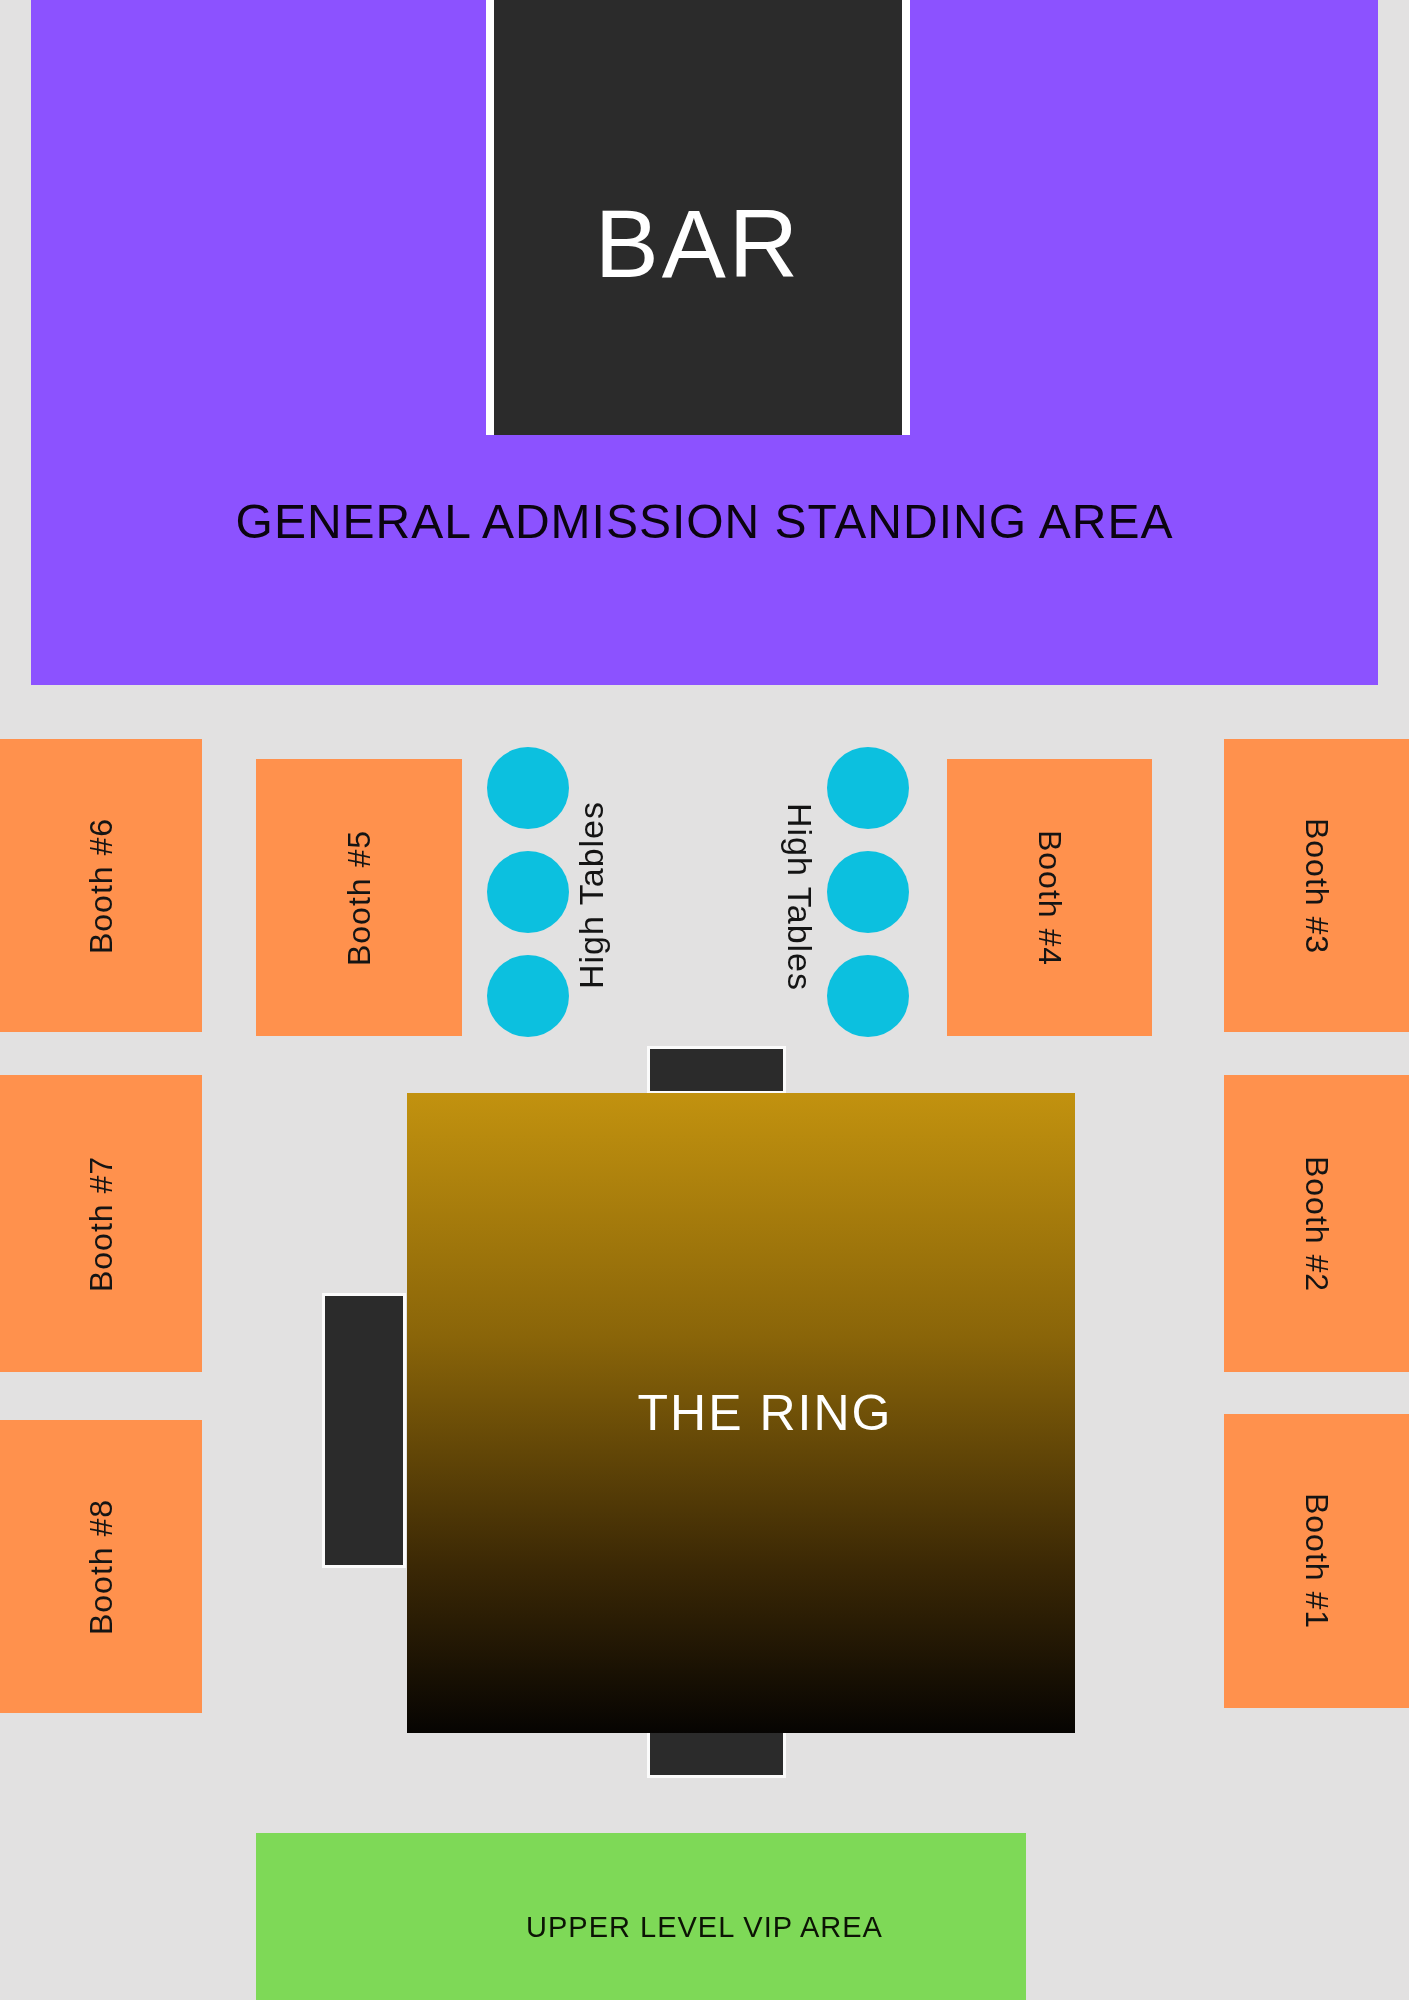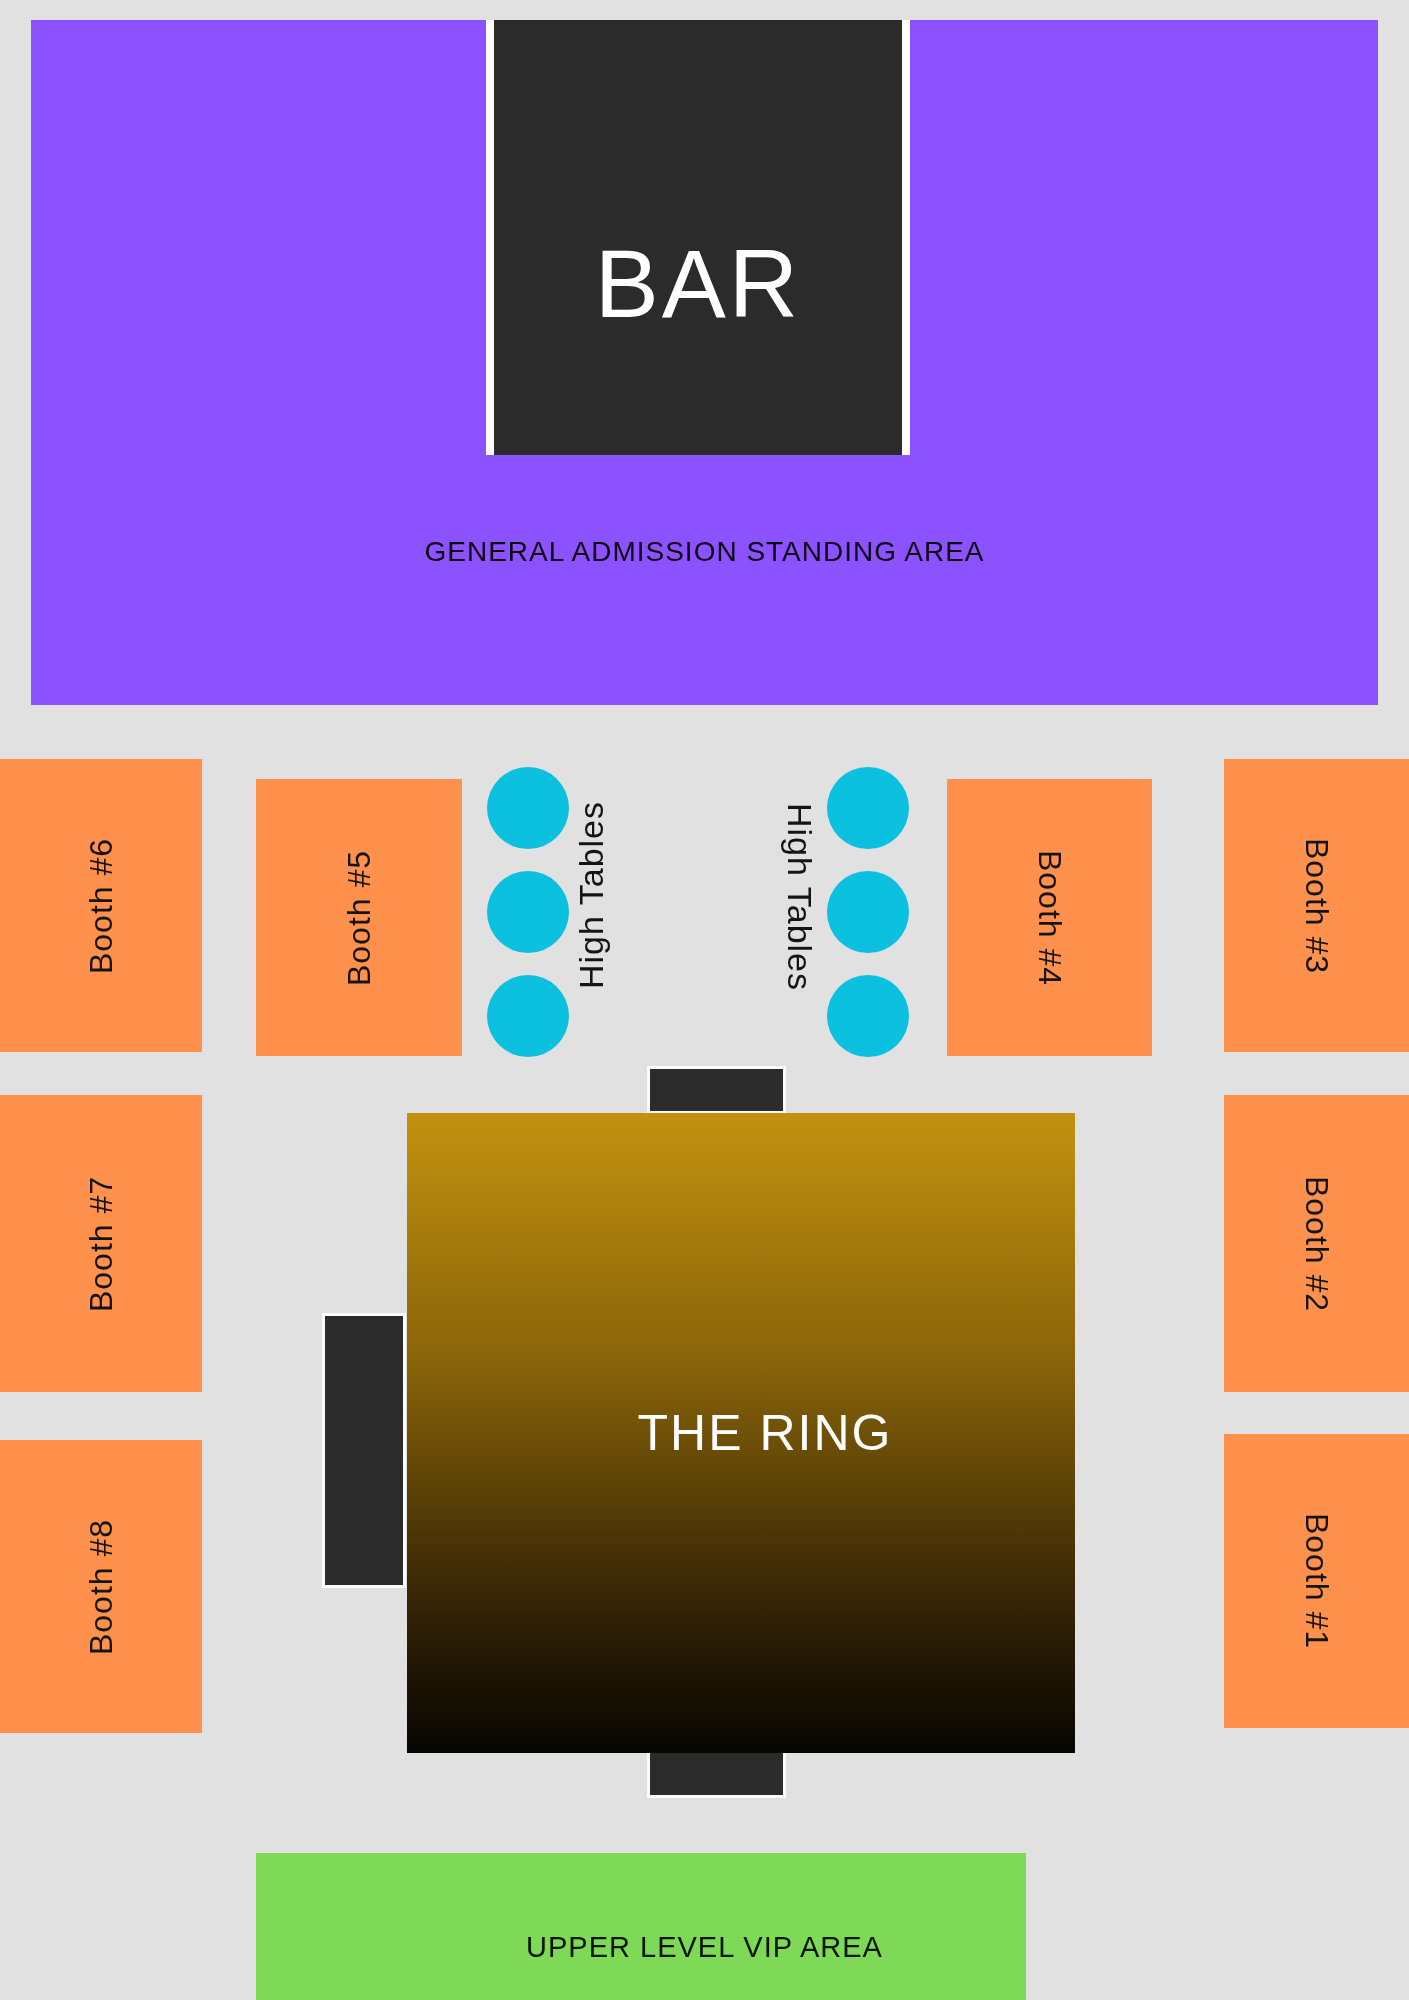--- a/index.html
+++ b/index.html
@@ -1,34 +1,34 @@
 <!DOCTYPE html>
 <html><head>
 <meta charset="utf-8">
 <style>
   html,body{margin:0;padding:0;background:#e2e1e1;}
   .canvas{
     position:relative;width:1409px;height:2000px;overflow:hidden;
     background:#e2e1e1;
     font-family:"Liberation Sans", sans-serif;
   }
-  .abs{position:absolute;margin-top:20px;}
+  .abs{position:absolute;}
   
   .ga-area{left:31px;top:0;width:1347px;height:685px;background:#8c52ff;}
   .bar-box{
     left:486px;top:0;width:424px;height:435px;box-sizing:border-box;
     background:#2b2b2b;border-left:8px solid #ffffff;border-right:8px solid #ffffff;
   }
   .bar-label{
     left:0;top:196px;width:100%;text-align:center;
     color:#ffffff;font-size:96px;line-height:1;letter-spacing:3px;
   }
   .ga-label{
     left:0;top:498px;width:100%;text-align:center;
-    color:#0b0410;font-size:28px;line-height:1;letter-spacing:1px;
+    color:#0b0410;font-size:48px;line-height:1;letter-spacing:1px;
   }
   
   .booth{background:#ff914d;}
   .vlabel{
     position:absolute;left:50%;top:50%;white-space:nowrap;
     color:#141414;font-size:32px;line-height:1;letter-spacing:1px;
   }
   .rot-ccw{transform:translate(-50%,-50%) rotate(-90deg);}
   .rot-cw{transform:translate(-50%,-50%) rotate(90deg);}
   .b6{left:0;top:739px;width:202px;height:293px;}

